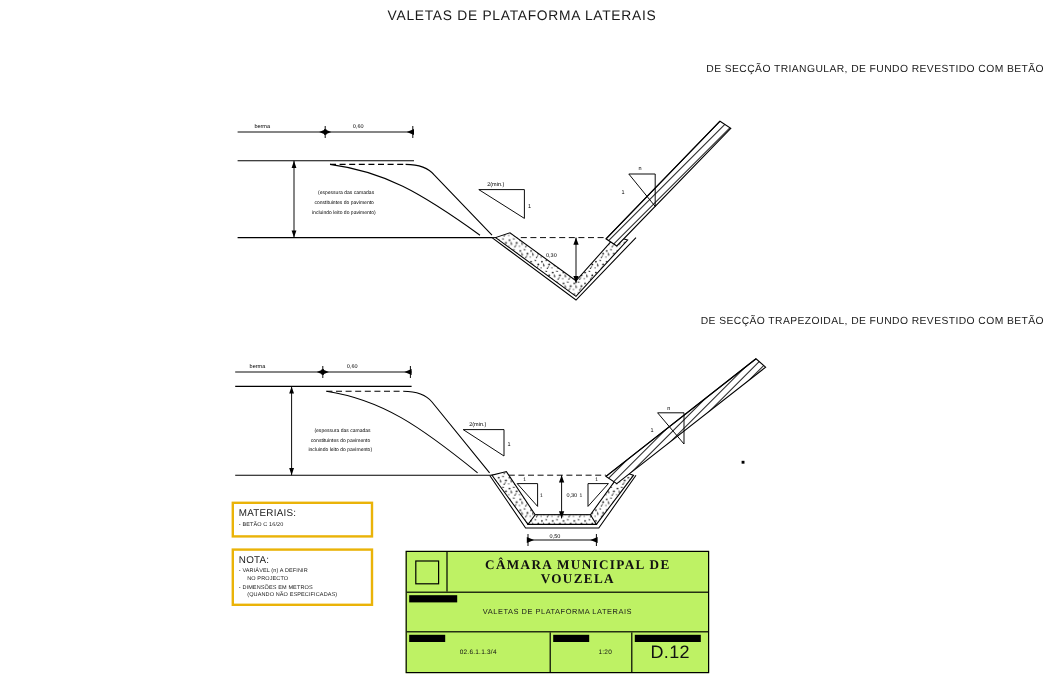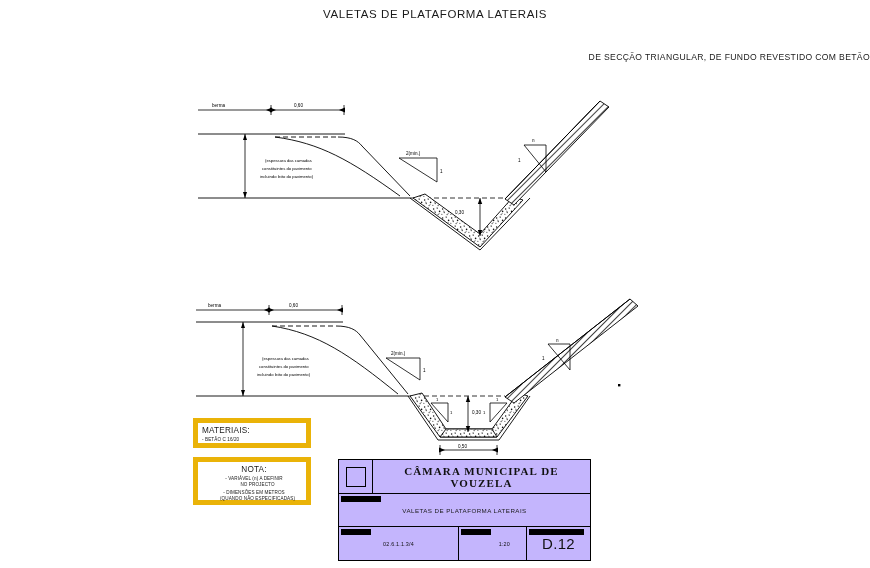--- a/index.html
+++ b/index.html
@@ -53,26 +53,26 @@
   svg text {
     font-family: "Liberation Sans", sans-serif;
     fill: #000;
   }
   .t4 { font-size: 4.2px; }
   .t45 { font-size: 4.6px; }
 
   
   .note-box {
     position: absolute;
-    border: 5px solid #eab308;
+    border: 2px solid #eab308;
     background: #fff;
     box-sizing: border-box;
   }
   #materiais-box { left: 193px; top: 418px; width: 118px; height: 30px; }
-  #nota-box     { left: 193px; top: 457px; width: 118px; height: 48px; text-align: center; }
+  #nota-box     { left: 193px; top: 457px; width: 118px; height: 48px; }
   .nb-head {
     font-size: 8.2px;
     color: #1a1a1a;
     padding: 3px 0 0 4px;
     letter-spacing: 0.2px;
   }
   .nb-line {
     font-size: 4.6px;
     color: #1a1a1a;
     padding: 2px 0 0 4px;
@@ -83,21 +83,21 @@
 
   
   #title-block {
     position: absolute;
     left: 338px;
     top: 459px;
     width: 253px;
     height: 102px;
     border: 1px solid #000;
     box-sizing: border-box;
-    background: #c4b5fd;
+    background: #bef264;
   }
   .tb-row { display: flex; box-sizing: border-box; }
   .tb-row-1 { height: 34px; border-bottom: 1px solid #000; align-items: center; }
   .tb-row-2 { height: 33px; border-bottom: 1px solid #000; position: relative; }
   .tb-row-3 { height: 33px; position: relative; text-align: right; }
   .tb-logo {
     width: 34px; height: 100%;
     border-right: 1px solid #000;
     display: flex; align-items: center; justify-content: center;
     box-sizing: border-box;
@@ -154,20 +154,21 @@
   }
   .tb-row-2 .blackbar { left: 2px; top: 2px; }
 </style>
 </head>
 <body>
 
 <div class="sheet">
 
   <div class="main-title">VALETAS DE PLATAFORMA LATERAIS</div>
   <div class="sub-title sub-title-1">DE SECÇÃO TRIANGULAR, DE FUNDO REVESTIDO COM BETÃO</div>
+  <div class="sub-title sub-title-2">DE SECÇÃO TRAPEZOIDAL, DE FUNDO REVESTIDO COM BETÃO</div>
 
   <svg class="dwg" viewBox="0 0 870 568" xmlns="http://www.w3.org/2000/svg">
     <defs>
       <pattern id="concrete" patternUnits="userSpaceOnUse" width="9" height="9">
         <rect width="9" height="9" fill="#ffffff"></rect>
         <circle cx="1.6" cy="2.1" r="0.75" fill="#111"></circle>
         <circle cx="5.4" cy="1.1" r="0.55" fill="#111"></circle>
         <circle cx="7.6" cy="4.4" r="0.8" fill="#111"></circle>
         <circle cx="3.2" cy="5.6" r="0.6" fill="#111"></circle>
         <circle cx="6.1" cy="7.6" r="0.55" fill="#111"></circle>

